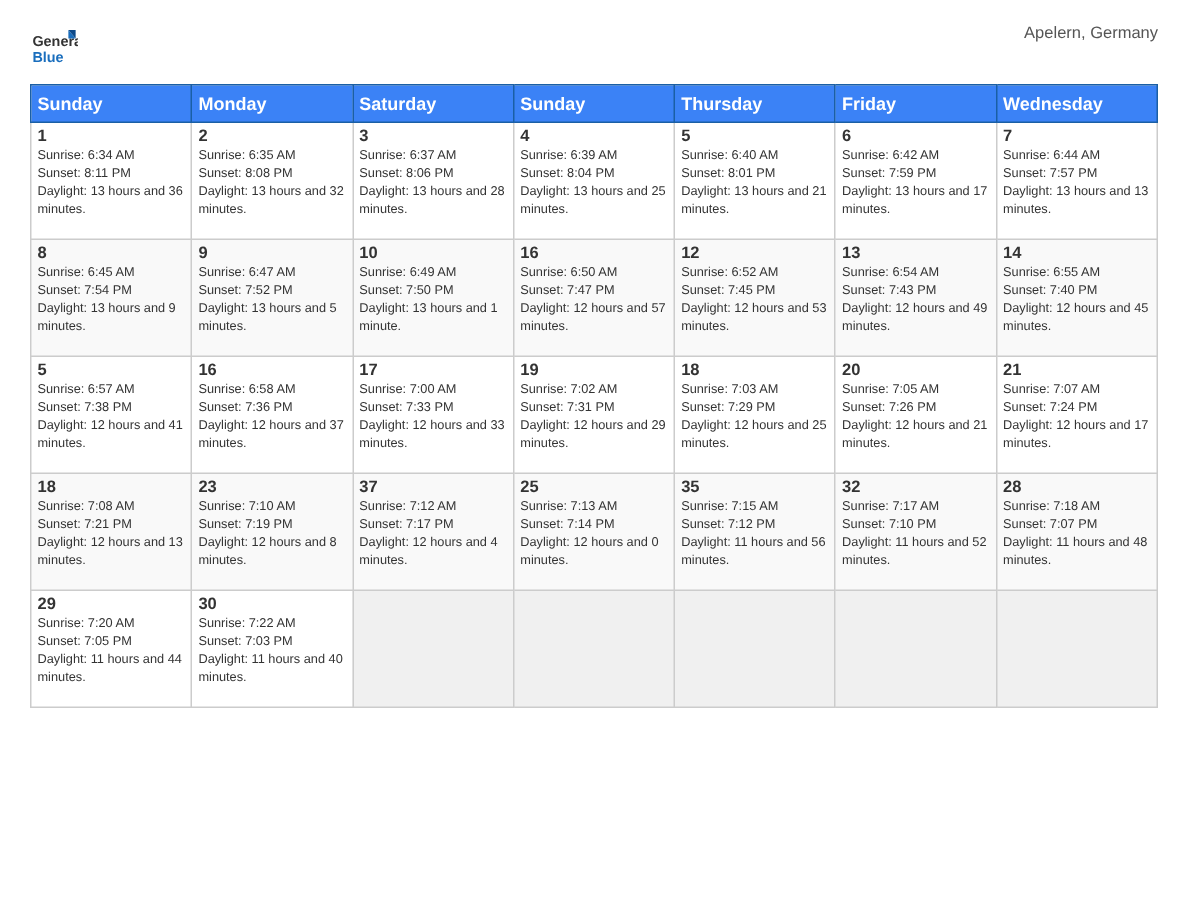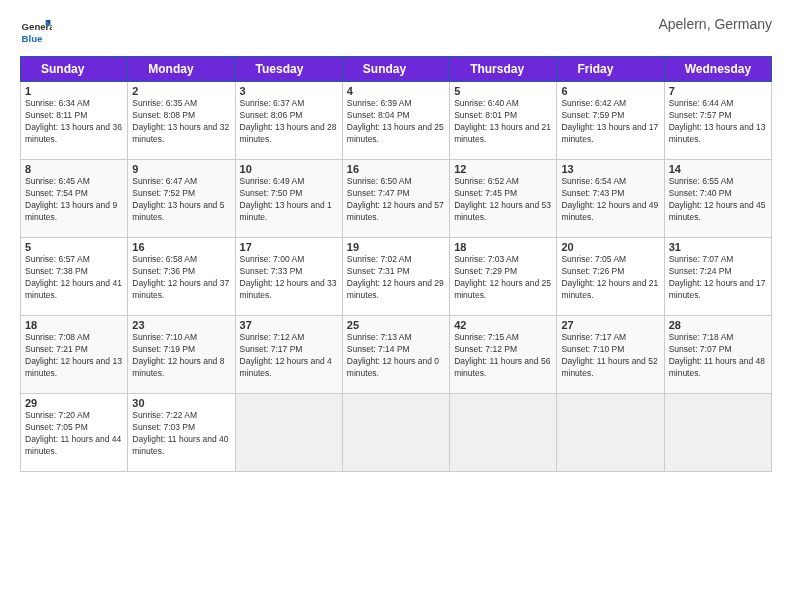--- a/index.html
+++ b/index.html
@@ -33,34 +33,34 @@
     }
     .title-block {
       text-align: right;
     }
     .month-title {
       font-size: 32px;
       font-weight: bold;
       color: #333;
     }
     .location {
-      font-size: 14px;
+      font-size: 11px;
       color: #555;
     }
     table {
       width: 100%;
       border-collapse: collapse;
       table-layout: fixed;
     }
     thead tr th {
-      background-color: #6d28d9;
+      background-color: #3b82f6;
       color: #fff;
       font-size: 12px;
       font-weight: bold;
-      padding: 5px 20px;
+      padding: 5px 4px;
       text-align: left;
       border: 1px solid #1a5fa5;
     }
     tbody tr td {
       border: 1px solid #ccc;
       vertical-align: top;
       padding: 3px 4px;
       font-size: 9px;
       color: #333;
       height: 78px;
@@ -101,21 +101,21 @@
       <div class="location">Apelern, Germany</div>
     </div>
   </div>
 
   <table>
     <thead>
       <tr>
 
       <th>Sunday</th>
           <th>Monday</th>
-          <th>Tuesday</th>
+          <th>Saturday</th>
           <th>Sunday</th>
           <th>Thursday</th>
           <th>Friday</th>
           <th>Wednesday</th>
         </tr>
     </thead>
     <tbody id="calendar-body">
     <tr>
           <td>
             <span class="day-num">1</span>
@@ -195,21 +195,21 @@
           </td>
           <td>
             <span class="day-num">18</span>
             <div class="cell-info">Sunrise: 7:03 AM<br>Sunset: 7:29 PM<br>Daylight: 12 hours and 25 minutes.</div>
           </td>
           <td>
             <span class="day-num">20</span>
             <div class="cell-info">Sunrise: 7:05 AM<br>Sunset: 7:26 PM<br>Daylight: 12 hours and 21 minutes.</div>
           </td>
           <td>
-            <span class="day-num">31</span>
+            <span class="day-num">21</span>
             <div class="cell-info">Sunrise: 7:07 AM<br>Sunset: 7:24 PM<br>Daylight: 12 hours and 17 minutes.</div>
           </td>
         </tr>
         <tr>
           <td>
             <span class="day-num">18</span>
             <div class="cell-info">Sunrise: 7:08 AM<br>Sunset: 7:21 PM<br>Daylight: 12 hours and 13 minutes.</div>
           </td>
           <td>
             <span class="day-num">23</span>
@@ -217,25 +217,25 @@
           </td>
           <td>
             <span class="day-num">37</span>
             <div class="cell-info">Sunrise: 7:12 AM<br>Sunset: 7:17 PM<br>Daylight: 12 hours and 4 minutes.</div>
           </td>
           <td>
             <span class="day-num">25</span>
             <div class="cell-info">Sunrise: 7:13 AM<br>Sunset: 7:14 PM<br>Daylight: 12 hours and 0 minutes.</div>
           </td>
           <td>
-            <span class="day-num">42</span>
+            <span class="day-num">35</span>
             <div class="cell-info">Sunrise: 7:15 AM<br>Sunset: 7:12 PM<br>Daylight: 11 hours and 56 minutes.</div>
           </td>
           <td>
-            <span class="day-num">27</span>
+            <span class="day-num">32</span>
             <div class="cell-info">Sunrise: 7:17 AM<br>Sunset: 7:10 PM<br>Daylight: 11 hours and 52 minutes.</div>
           </td>
           <td>
             <span class="day-num">28</span>
             <div class="cell-info">Sunrise: 7:18 AM<br>Sunset: 7:07 PM<br>Daylight: 11 hours and 48 minutes.</div>
           </td>
         </tr>
         <tr>
           <td>
             <span class="day-num">29</span>

